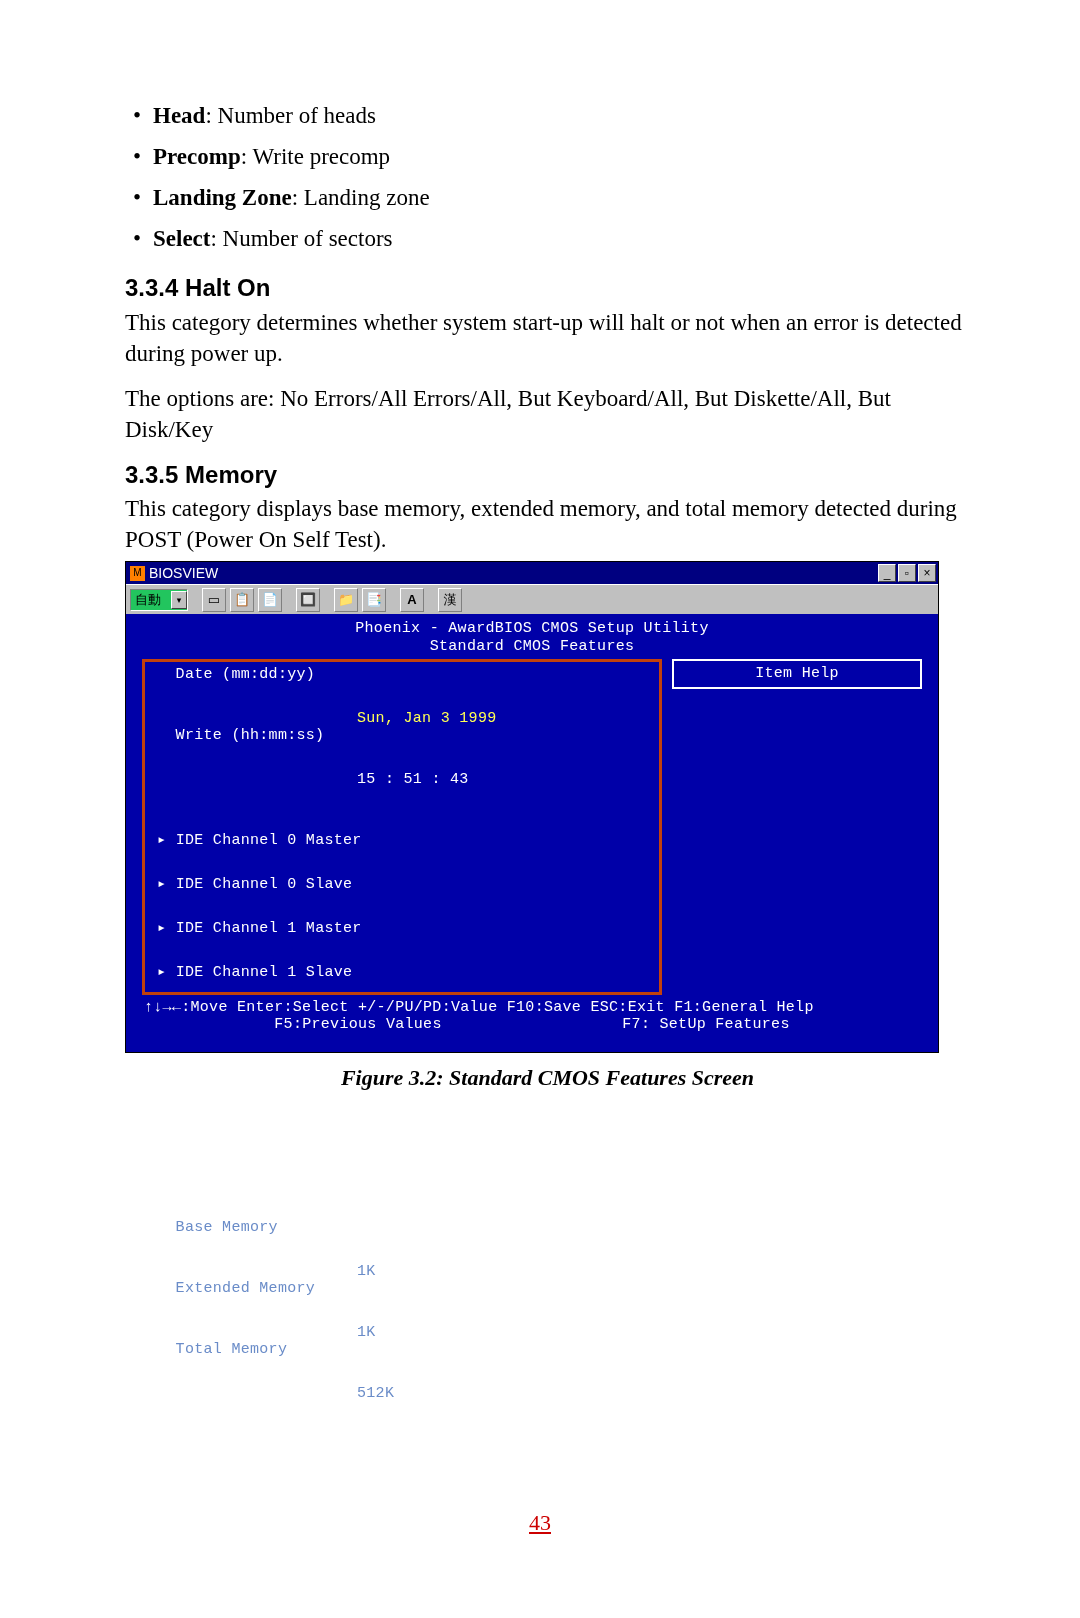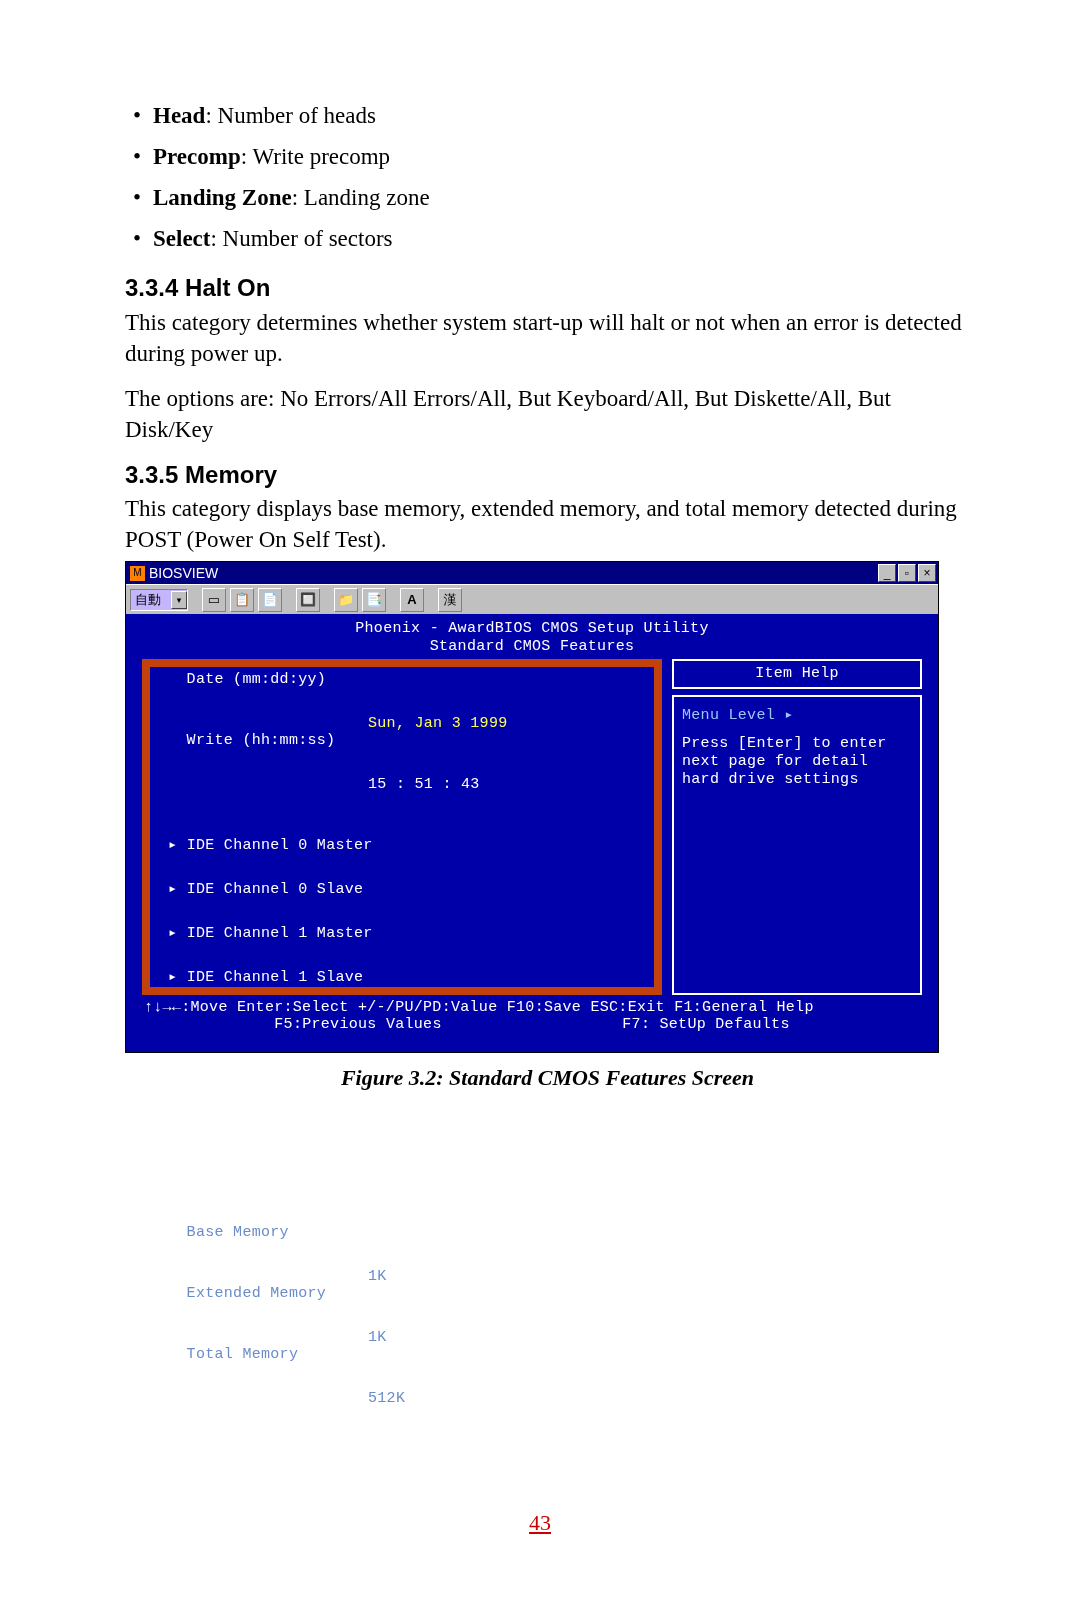--- a/index.html
+++ b/index.html
@@ -44,34 +44,34 @@
   }
   .toolbar {
     background:#c0c0c0; display:flex; align-items:center; gap:4px; padding:2px 4px; height:30px;
     border-top:1px solid #fff;
   }
   .toolbar .btn {
     width:24px; height:24px; background:#c0c0c0; border:1px solid #fff; border-right-color:#808080; border-bottom-color:#808080;
     display:flex;align-items:center;justify-content:center; font-size:13px; color:#000;
   }
   .toolbar .dropdown {
-    width:58px; height:22px; background:#c4b5fd; border:1px solid #808080; border-right-color:#fff; border-bottom-color:#fff;
+    width:58px; height:22px; background:#22c55e; border:1px solid #808080; border-right-color:#fff; border-bottom-color:#fff;
     display:flex;align-items:center; padding-left:4px; font-size:13px; justify-content:space-between;
   }
   .toolbar .dropdown .arrow { width:16px; height:18px; background:#c0c0c0; border:1px solid #fff; border-right-color:#404040; border-bottom-color:#404040;display:flex;align-items:center;justify-content:center;font-size:9px;}
   .toolbar .sep { width:6px; }
 
   .bios-screen {
     background:#0000a8; color:#fff; font-family: "Courier New", monospace; font-size:15px;
     padding: 6px 0 4px 0; height: 438px; letter-spacing:0.3px;
   }
   .bios-title { text-align:center; line-height:1.15; }
   .bios-main { display:flex; padding: 4px 16px 0 16px; gap:10px; height:340px;}
   .bios-left {
-    flex:1; border:8px solid #c2410c; border-radius:0; padding:4px 18px; line-height:1.15;
+    flex:1; border:3px solid #c2410c; border-radius:0; padding:4px 12px; line-height:1.15;
     border-top-left-radius:0;
   }
   .bios-right {
     width:250px; display:flex; flex-direction:column; gap:6px;
   }
   .help-box {
     border:2px solid #fff; padding:4px 8px; line-height:1.2;
   }
   .help-title { text-align:center; color:#fff; }
   .help-level { color:#97c6f8; margin-top:6px;}
@@ -212,31 +212,27 @@
             </div>
             <div class="row dim">
               <span class="lbl">  Total Memory</span>
               <span class="val"> 512K</span>
             </div>
           </div>
         <div class="bios-right">
           <div class="help-box">
             <div class="help-title">Item Help</div>
           </div>
-          <div class="help-box" style="flex:1">
-            <div class="help-level">Menu Level    ▸</div>
-            <div class="help-text">Press [Enter] to enter next page for detail hard drive settings</div>
-          </div>
         </div>
       </div>
       <div class="bios-footer">
         <div>↑↓→←:Move  Enter:Select  +/-/PU/PD:Value  F10:Save  ESC:Exit  F1:General Help</div>
         <div class="r2">
           <span>F5:Previous Values</span>
-          <span>F7: SetUp Defaults</span>
+          <span>F7: SetUp Features</span>
         </div>
       </div>
     </div>
   </div>
 
   <p class="figure-caption">Figure 3.2: Standard CMOS Features Screen</p>
 </div>
 
 <div class="pagenum">43</div>
 

